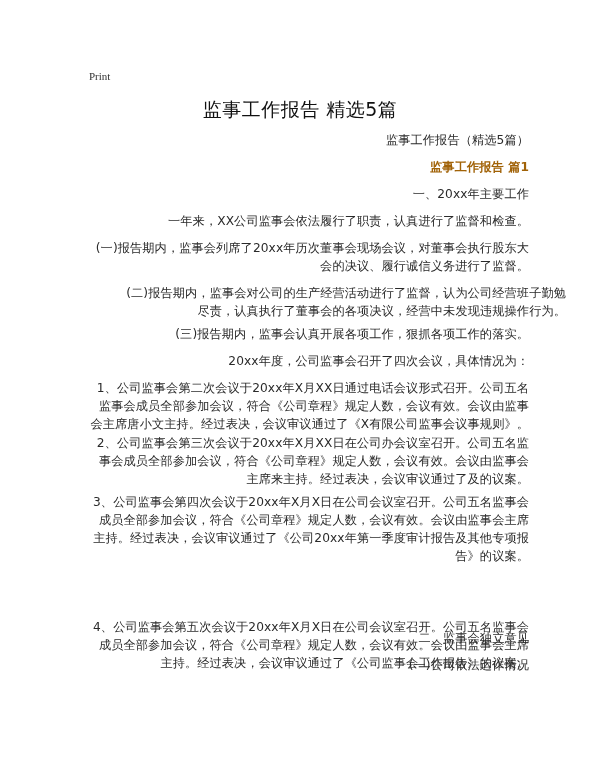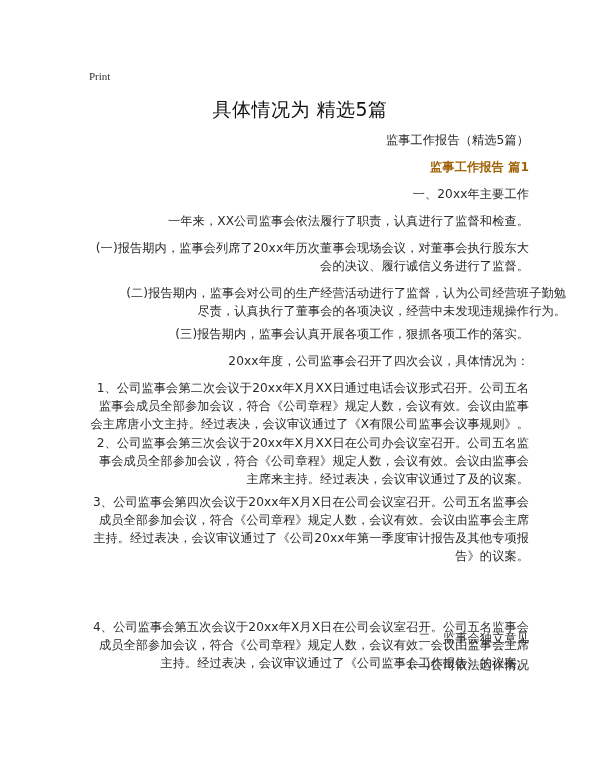--- a/index.html
+++ b/index.html
@@ -12,21 +12,21 @@
            font-size: 19px; color: #111; letter-spacing: 0.5px; }
   .p { position: absolute; left: 89px; width: 440px; font-size: 12.2px; line-height: 18px;
        color: #2a2a2a; margin: 0; letter-spacing: 0.1px; text-align: right; }
   .bold { font-weight: bold; color: #a16207; }
 </style>
 </head>
 <body>
 
 <div class="page">
   <div class="print">Print</div>
-  <div class="title">具体情况为 精选5篇</div>
+  <div class="title">监事工作报告 精选5篇</div>
 
   <p class="p" style="top:131px;">监事工作报告（精选5篇）</p>
   <p class="p bold" style="top:158px;">监事工作报告 篇1</p>
 
   <p class="p" style="top:185px;">一、20xx年主要工作</p>
   <p class="p" style="top:212px;">一年来，XX公司监事会依法履行了职责，认真进行了监督和检查。</p>
   <p class="p" style="top:239px;">(一)报告期内，监事会列席了20xx年历次董事会现场会议，对董事会执行股东大会的决议、履行诚信义务进行了监督。</p>
   <p class="p" style="top:284px;margin-left:37px;">(二)报告期内，监事会对公司的生产经营活动进行了监督，认为公司经营班子勤勉尽责，认真执行了董事会的各项决议，经营中未发现违规操作行为。</p>
   <p class="p" style="top:325px;">(三)报告期内，监事会认真开展各项工作，狠抓各项工作的落实。</p>
   <p class="p" style="top:352px;">20xx年度，公司监事会召开了四次会议，具体情况为：</p>

